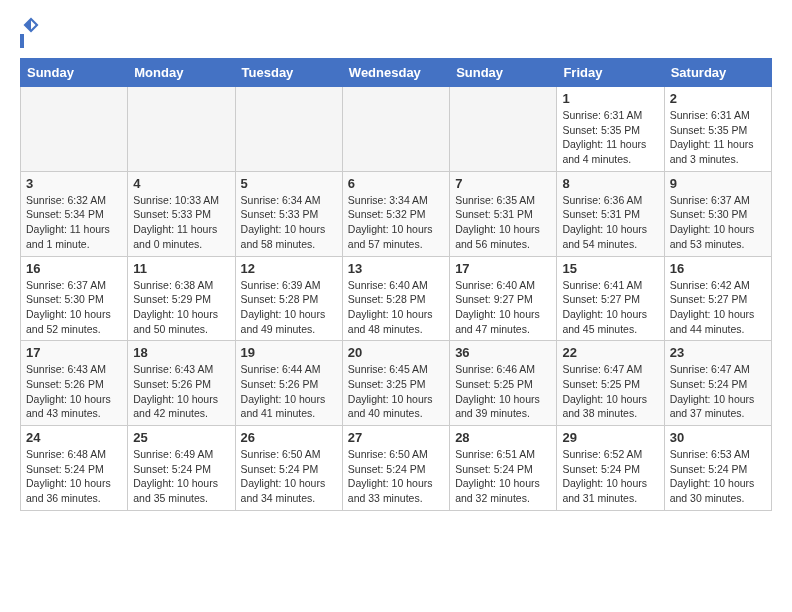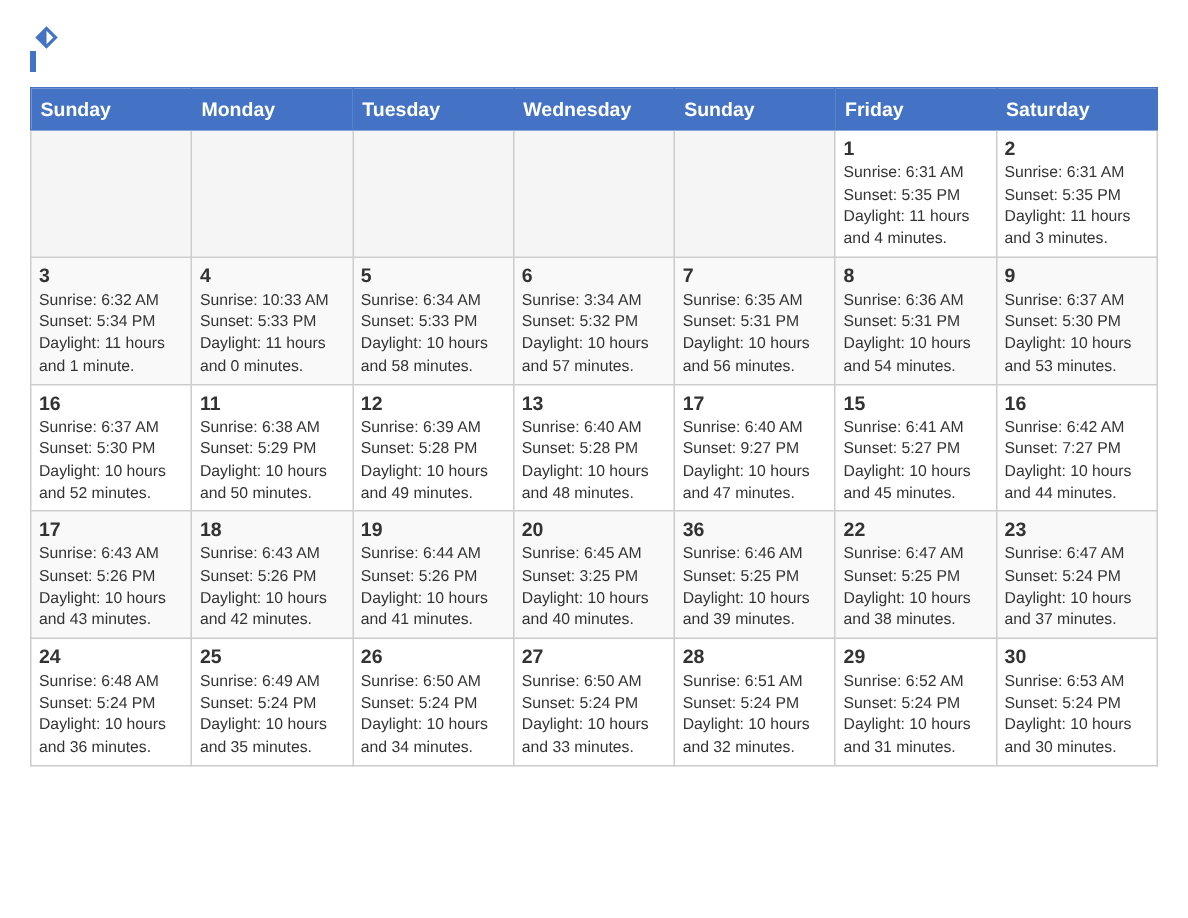--- a/index.html
+++ b/index.html
@@ -238,21 +238,21 @@
           <td>
             <span class="day-num">15</span>
             <div class="day-info">Sunrise: 6:41 AM
 Sunset: 5:27 PM
 Daylight: 10 hours
 and 45 minutes.</div>
           </td>
           <td>
             <span class="day-num">16</span>
             <div class="day-info">Sunrise: 6:42 AM
-Sunset: 7:27 PM
+Sunset: 5:27 PM
 Daylight: 10 hours
 and 44 minutes.</div>
           </td>
         </tr>
         <tr class="row-even">
           <td>
             <span class="day-num">17</span>
             <div class="day-info">Sunrise: 6:43 AM
 Sunset: 5:26 PM
 Daylight: 10 hours

